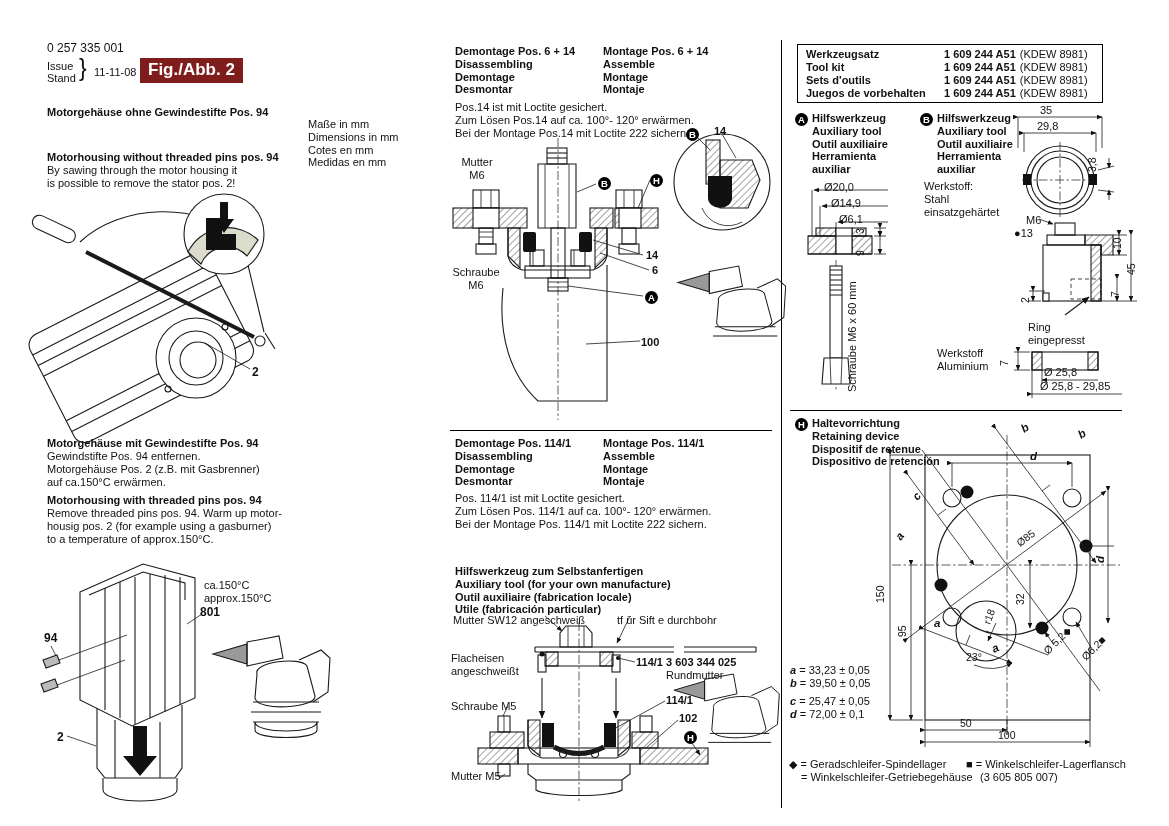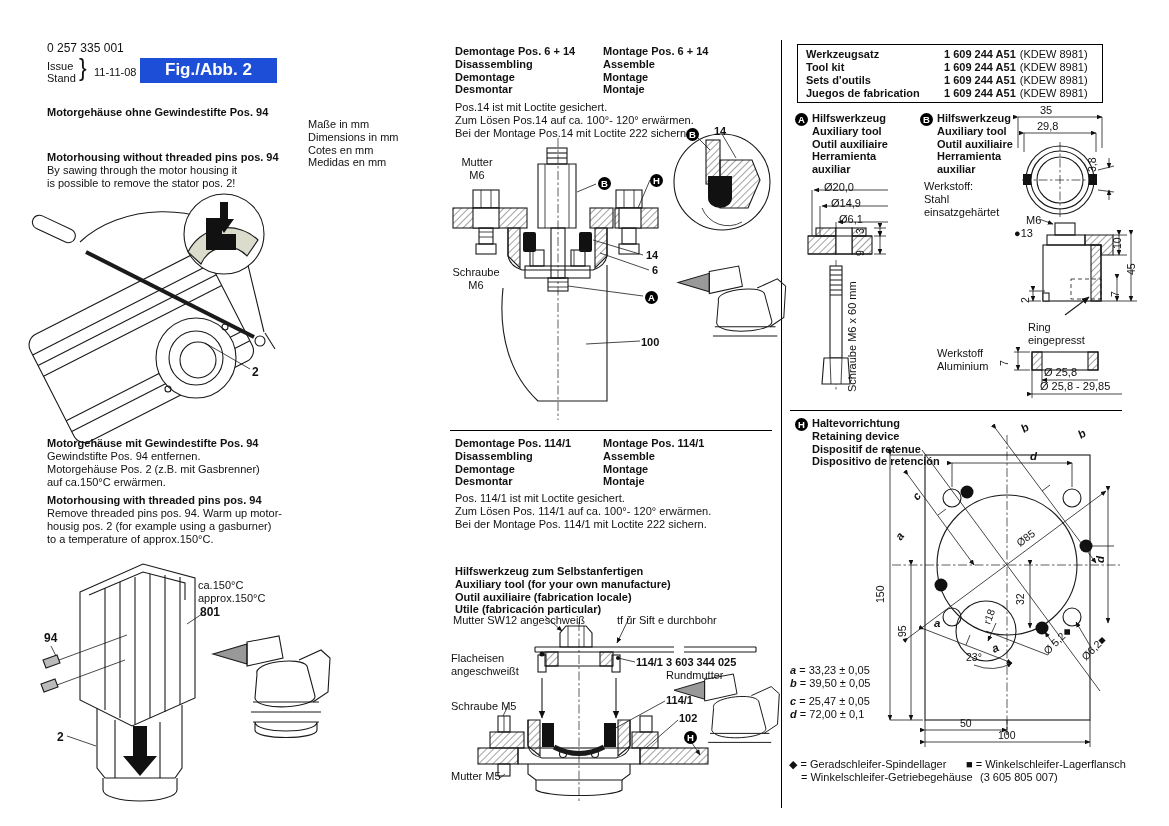--- a/index.html
+++ b/index.html
@@ -6,21 +6,21 @@
 html,body{background:#9a9a9a}
 .page{position:relative;width:1169px;height:826px;background:#fff;font-family:"Liberation Sans",sans-serif;color:#111;overflow:hidden}
 .abs{position:absolute}
 .t{font-size:11px;line-height:12.8px}
 .s12{font-size:12px}
 .b{font-weight:bold}
 .bi{font-weight:bold;font-style:italic}
 .ml{white-space:pre-line}
 .ctr{text-align:center}
 .badge{position:absolute;width:13px;height:13px;border-radius:50%;background:#000;color:#fff;font-size:9.5px;font-weight:bold;display:flex;align-items:center;justify-content:center;line-height:13px}
-.figbadge{background:#1d4ed8;color:#fff;font-weight:bold;font-size:17px;padding:2px 25px 3px}
+.figbadge{background:#7f1d1d;color:#fff;font-weight:bold;font-size:17px;padding:2px 8px 3px}
 .vline{position:absolute;width:1.2px;background:#000}
 .hline{position:absolute;height:1.2px;background:#000}
 svg.fig{position:absolute;overflow:visible}
 .d{stroke:#1a1a1a;stroke-width:1.1;fill:none}
 .thin{stroke-width:0.8}
 .blk{fill:#111;stroke:none}
 .cl{stroke:#1a1a1a;stroke-width:0.7;stroke-dasharray:9 2.5 2.5 2.5;fill:none}
 text{font-family:"Liberation Sans",sans-serif;fill:#111;font-size:10.5px}
 text.bi{font-style:italic;font-weight:bold;font-size:11.5px}
 .rot{transform-origin:0 0}
@@ -125,21 +125,21 @@
     <g class="d" transform="translate(178,86)">
       <polygon points="0,18 34,8 34,28" fill="#999"></polygon>
       <polygon points="34,6 66,0 70,22 34,30"></polygon>
       <path d="M44,38 C40,26 88,20 94,30 L102,60 C104,72 44,76 42,62 Z"></path>
       <path d="M40,66 h66 M38,76 h70 M40,86 h66"></path>
       <path d="M42,86 c0,12 62,12 62,0 v8 c0,10 -62,10 -62,0 z"></path>
       <path d="M86,24 l22,-10 9,8 -2,34 -15,10"></path>
     </g>
   </svg>
   <div class="abs t b s12" style="left:44px;top:632px">94</div>
-  <div class="abs t ml" style="left:198px;top:579px">ca.150°C
+  <div class="abs t ml" style="left:204px;top:579px">ca.150°C
 approx.150°C</div>
   <div class="abs t b s12" style="left:200px;top:606px">801</div>
   <div class="abs t b s12" style="left:57px;top:731px">2</div>
 
   <div class="vline" style="left:781px;top:40px;height:768px"></div>
   <div class="hline" style="left:450px;top:430px;width:322px"></div>
   <div class="hline" style="left:790px;top:410px;width:332px"></div>
 
   <div class="abs t b ml" style="left:455px;top:45px">Demontage Pos. 6 + 14
 Disassembling
@@ -342,21 +342,21 @@
         <span class="tlabel">Tool kit</span>
         <span class="tnum">1 609 244 A51</span>
         <span>(KDEW 8981)</span>
       </div>
     <div class="trow">
         <span class="tlabel">Sets d'outils</span>
         <span class="tnum">1 609 244 A51</span>
         <span>(KDEW 8981)</span>
       </div>
     <div class="trow">
-        <span class="tlabel">Juegos de fabrication</span>
+        <span class="tlabel">Juegos de vorbehalten</span>
         <span class="tnum">1 609 244 A51</span>
         <span>(KDEW 8981)</span>
       </div>
   </div>
 
   <div class="badge" style="left:795px;top:113px">A</div>
   <div class="abs t b ml" style="left:812px;top:112px">Hilfswerkzeug
 Auxiliary tool
 Outil auxiliaire
 Herramienta

